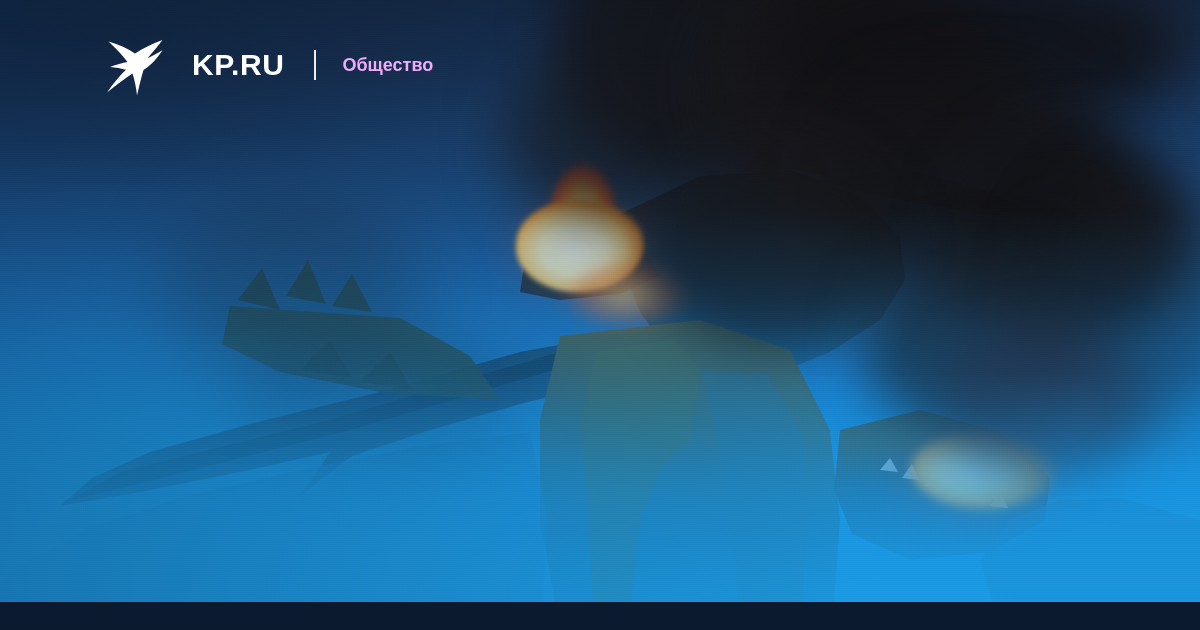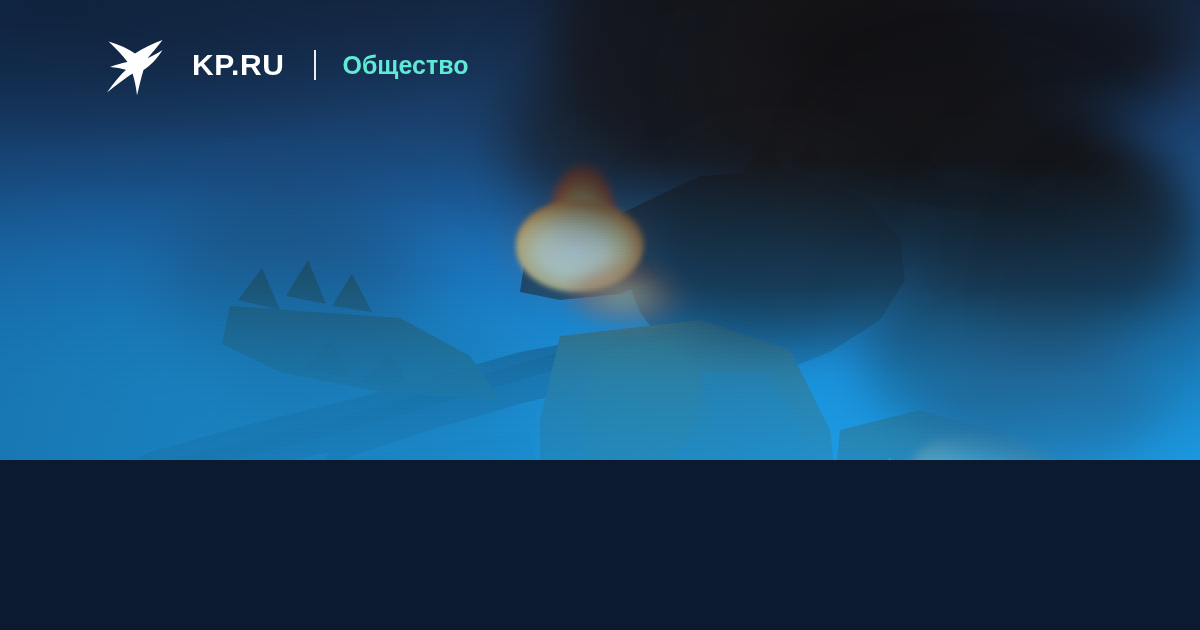--- a/index.html
+++ b/index.html
@@ -1,21 +1,21 @@
 <!DOCTYPE html>
 <html lang="ru"><head>
 <meta charset="utf-8">
 <title>KP.RU</title>
 <style>
   html,body{margin:0;padding:0;background:#0b1a2e;}
   *{box-sizing:border-box;}
 
   .card{
     position:relative;
-    width:1200px;height:460px;
+    width:1200px;height:602px;
     overflow:hidden;
     font-family:"Liberation Sans","DejaVu Sans",sans-serif;
     background:#1e5f96;
     text-align:right;
   }
 
   
   .photo{position:absolute;inset:0;overflow:hidden;}
 
   
@@ -142,22 +142,22 @@
     white-space:nowrap;
   }
   .divider{
     width:2px;height:30px;
     background:#ffffff;
     opacity:.92;
     margin:0 26px 0 30px;
     flex:0 0 auto;
   }
   .rubric{
-    color:#5eead4;
-    font-size:25px;
+    color:#f0abfc;
+    font-size:18px;
     font-weight:bold;
     line-height:1;
     white-space:nowrap;
   }
 
   
   .headline{
     position:absolute;
     left:88px;top:288px;
     width:990px;

